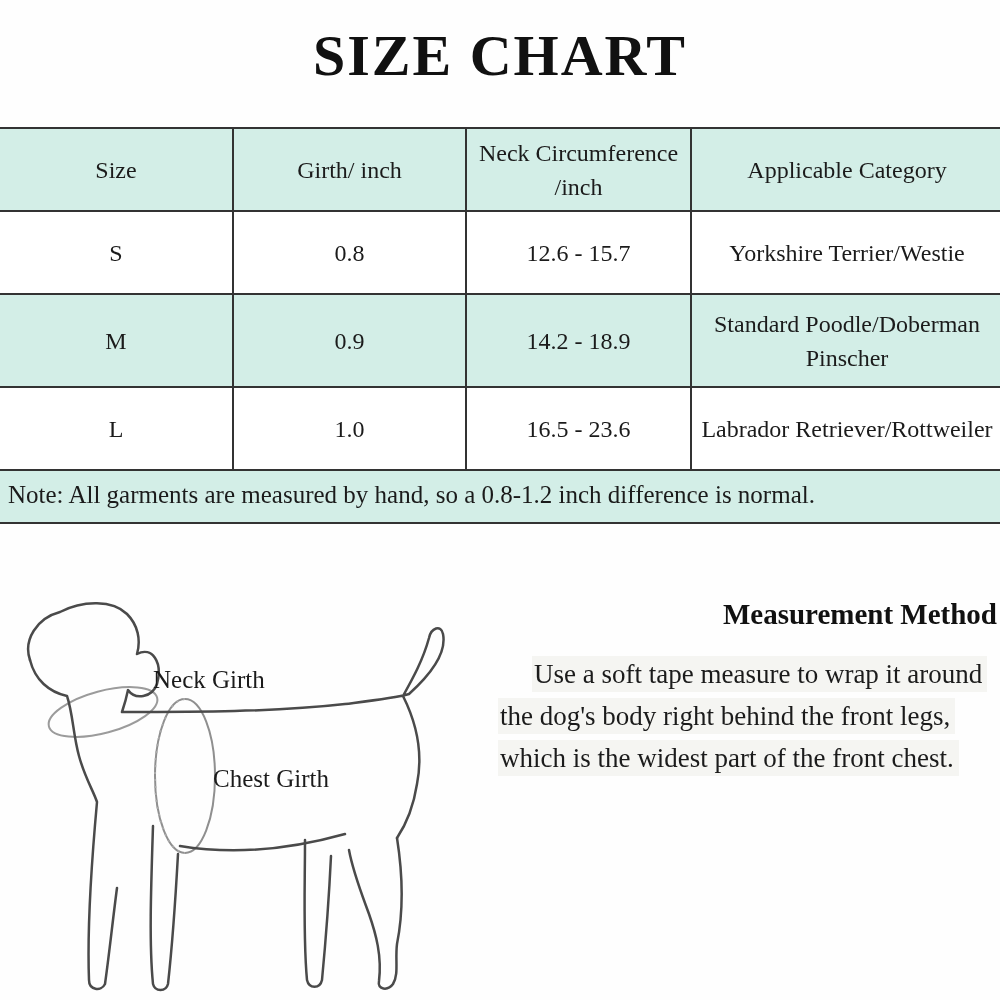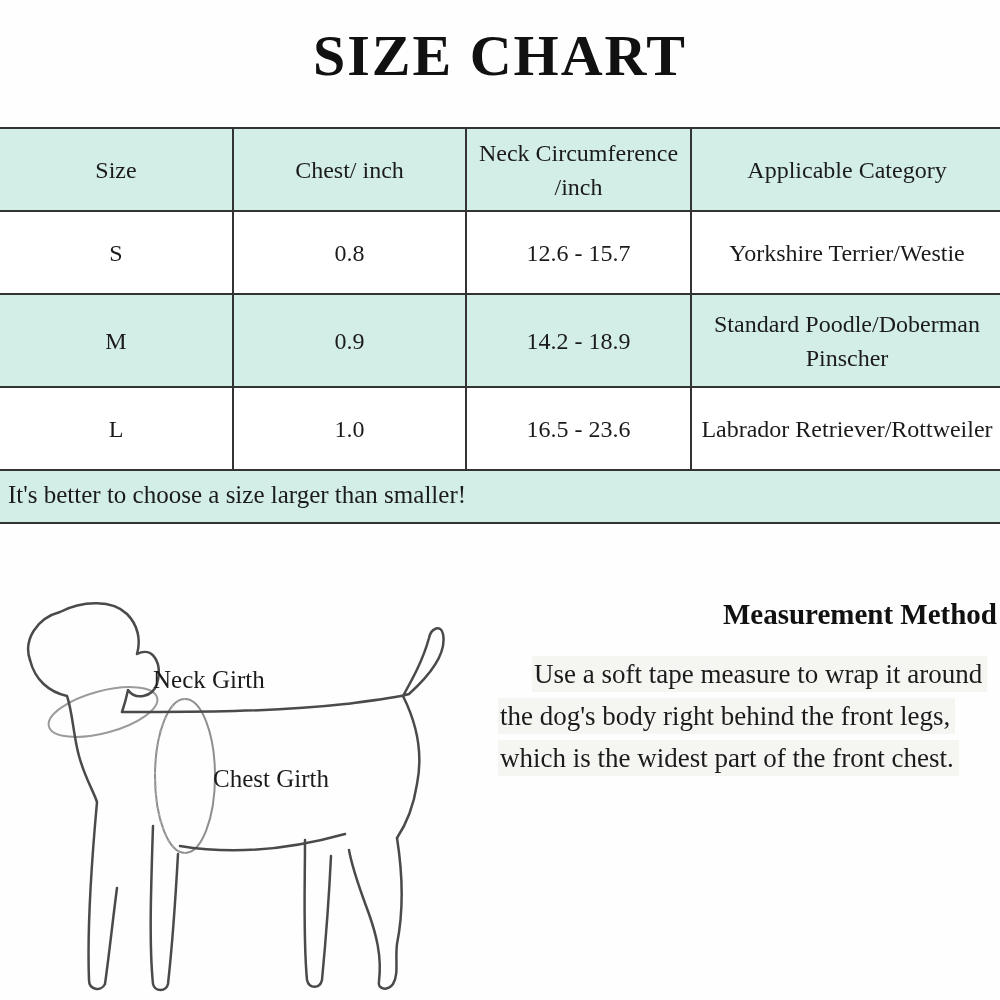--- a/index.html
+++ b/index.html
@@ -64,21 +64,21 @@
   <table class="size-table">
     <colgroup>
         <col class="c1">
         <col class="c2">
         <col class="c3">
         <col class="c4">
       </colgroup>
     <tbody>
         <tr class="hdr">
       <th>Size</th>
-      <th>Chest/ inch</th>
+      <th>Girth/ inch</th>
       <th class="neck-hdr">Neck Circumference
 /inch</th>
       <th>Applicable Category</th>
     </tr>
     <tr class="row-s">
       <td>S</td>
       <td>0.8</td>
       <td>12.6 - 15.7</td>
       <td>Yorkshire Terrier/Westie</td>
     </tr>
@@ -90,21 +90,21 @@
     </tr>
     <tr class="row-l">
       <td>L</td>
       <td>1.0</td>
       <td>16.5 - 23.6</td>
       <td>Labrador Retriever/Rottweiler</td>
     </tr>
   </tbody>
     </table>
   <div class="note-box">
-    <div>It's better to choose a size larger than smaller!</div>
+    <div>Note: All garments are measured by hand, so a 0.8-1.2 inch difference is normal.</div>
   </div>
 </div>
 
 <svg class="dog-diagram" viewBox="0 0 485 408" fill="none" xmlns="http://www.w3.org/2000/svg">
 
   <ellipse cx="98" cy="124" rx="56" ry="21" transform="rotate(-15 98 124)" stroke="#9b9b9b" stroke-width="2"></ellipse>
 
   <ellipse cx="180" cy="188" rx="30" ry="77" stroke="#8f8f8f" stroke-width="2"></ellipse>
   <path d="M 180 111 A 30 77 0 0 0 180 265" stroke="#aaaaaa" stroke-width="2" stroke-dasharray="2 5"></path>
 

